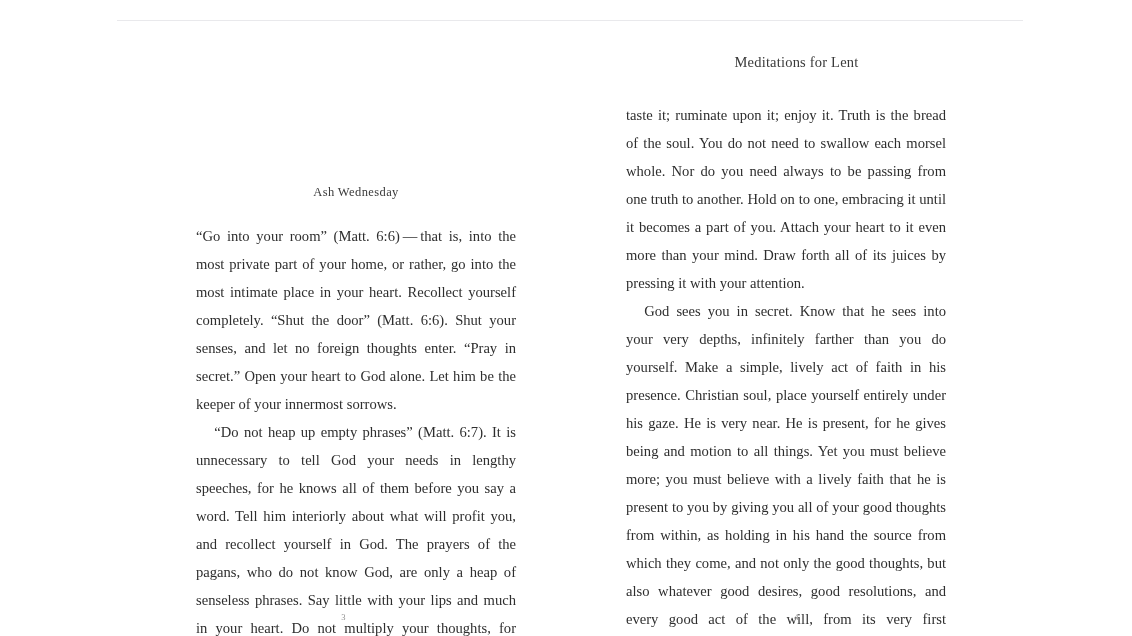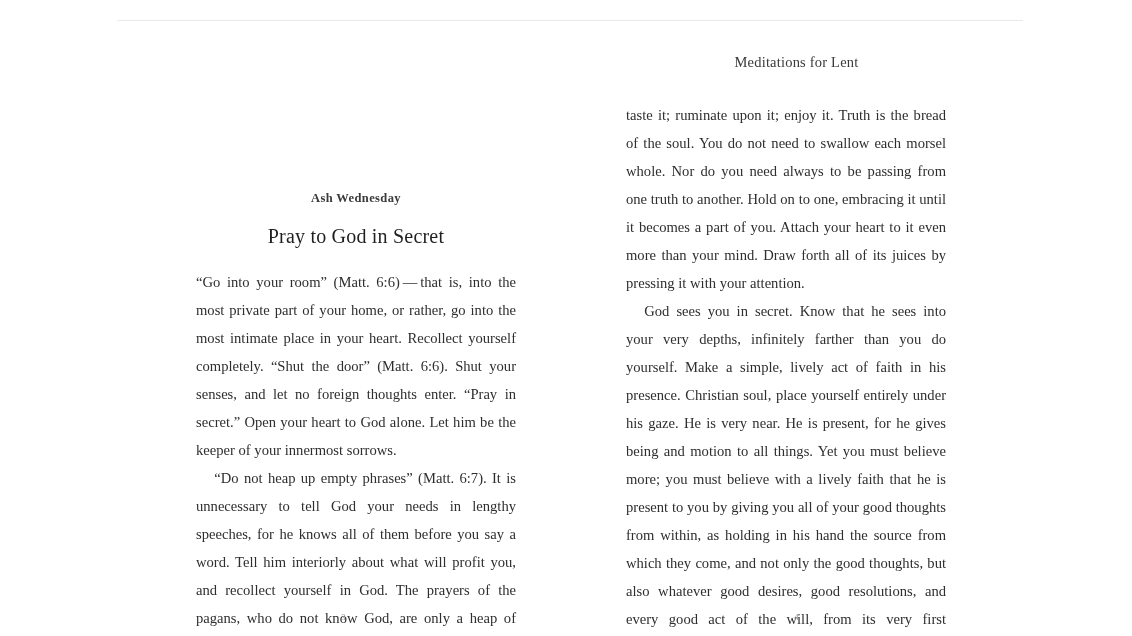--- a/index.html
+++ b/index.html
@@ -58,22 +58,21 @@
     width: 320px;
   }
   .column-left  { left: 79px; }
   .column-right { left: 56px; }
 
   .chapter-label {
     text-align: center;
     font-size: 12.5px;
     letter-spacing: 0.4px;
     color: #3a3a3a;
-    margin: 8px;
-    font-weight: bold;
+    margin: 2px;
   }
   .chapter-title {
     text-align: center;
     font-size: 20px;
     font-weight: normal;
     letter-spacing: 0.2px;
     color: #1f1f1f;
     margin: 19px 0 0 0;
   }
 
@@ -107,21 +106,20 @@
 
   <div id="top-rule"></div>
 
   <div class="page page-left">
 
     <div class="running-head"></div>
 
     <div class="column column-left" style="top:183px;">
       <p class="chapter-label">Ash Wednesday</p>
 
-      <h1 class="chapter-title">Pray to God in Secret</h1>
 
       <div style="height:20px;"></div>
 
       <p class="body-text">“Go into your room” (Matt. 6:6) — that is, into the most private part of your home, or rather, go into the most intimate place in your heart. Recollect yourself completely. “Shut the door” (Matt. 6:6). Shut your senses, and let no foreign thoughts enter. “Pray in secret.” Open your heart to God alone. Let him be the keeper of your innermost sorrows.</p>
 
       <p class="body-text">“Do not heap up empty phrases” (Matt. 6:7). It is unnecessary to tell God your needs in lengthy speeches, for he knows all of them before you say a word. Tell him interiorly about what will profit you, and recollect yourself in God. The prayers of the pagans, who do not know God, are only a heap of senseless phrases. Say little with your lips and much in your heart. Do not multiply your thoughts, for doing so will only confuse and tire you. Bring your attention to rest upon some important truth that captures your mind and heart. Consider, weigh, and</p>
     </div>
 
     <div class="folio">3</div>
   </div>

